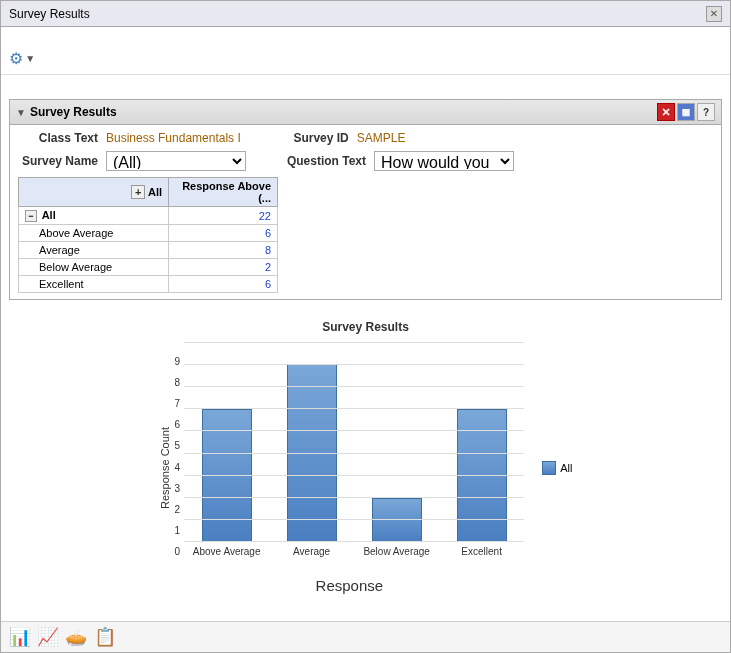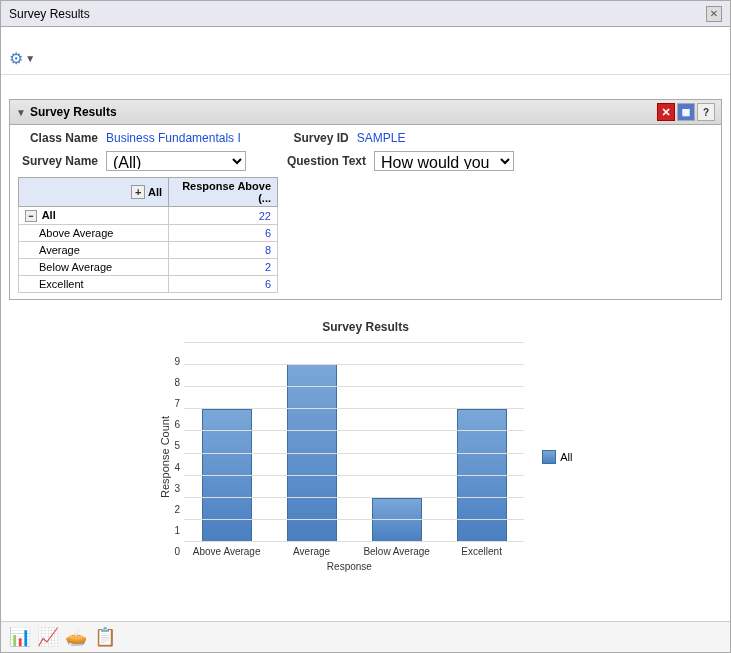--- a/index.html
+++ b/index.html
@@ -120,21 +120,21 @@
       gap: 8px;
       margin-bottom: 6px;
     }
     .form-label {
       font-weight: bold;
       min-width: 80px;
       text-align: right;
       color: #333;
     }
     .form-value {
-      color: #1d4ed8;
+      color: #a16207;
     }
     .form-select {
       border: 1px solid #aaa;
       background: #fff;
       padding: 1px 2px;
       font-size: 16px;
       height: 20px;
       cursor: pointer;
     }
     .form-select-wide {
@@ -288,23 +288,23 @@
       margin-top: 4px;
     }
     .x-label {
       flex: 1;
       text-align: center;
       font-size: 10px;
       color: #333;
     }
     .x-axis-title {
       text-align: center;
-      font-size: 10px;
-      color: #333;
-      margin-top: 4px;
+      font-size: 15px;
+      color: #333;
+      margin-top: 20px;
     }
     .chart-legend {
       display: flex;
       flex-direction: column;
       gap: 4px;
       margin-left: 8px;
       align-self: center;
     }
     .legend-item {
       display: flex;
@@ -356,21 +356,21 @@
         <span>Survey Results</span>
         <div class="panel-header-icons">
           <div class="panel-header-icon red" title="Export">✕</div>
           <div class="panel-header-icon grid">▦</div>
           <div class="panel-header-icon help">?</div>
         </div>
       </div>
       <div class="panel-body">
 
         <div class="form-row">
-          <span class="form-label">Class Name</span>
+          <span class="form-label">Class Text</span>
           <span class="form-value">Business Fundamentals I</span>
           <span class="form-label" style="margin-left:20px;">Survey ID</span>
           <span class="form-value">SAMPLE</span>
         </div>
 
         <div class="form-row">
           <span class="form-label">Survey Name</span>
           <select class="form-select form-select-wide">
             <option>(All)</option>
           </select>

